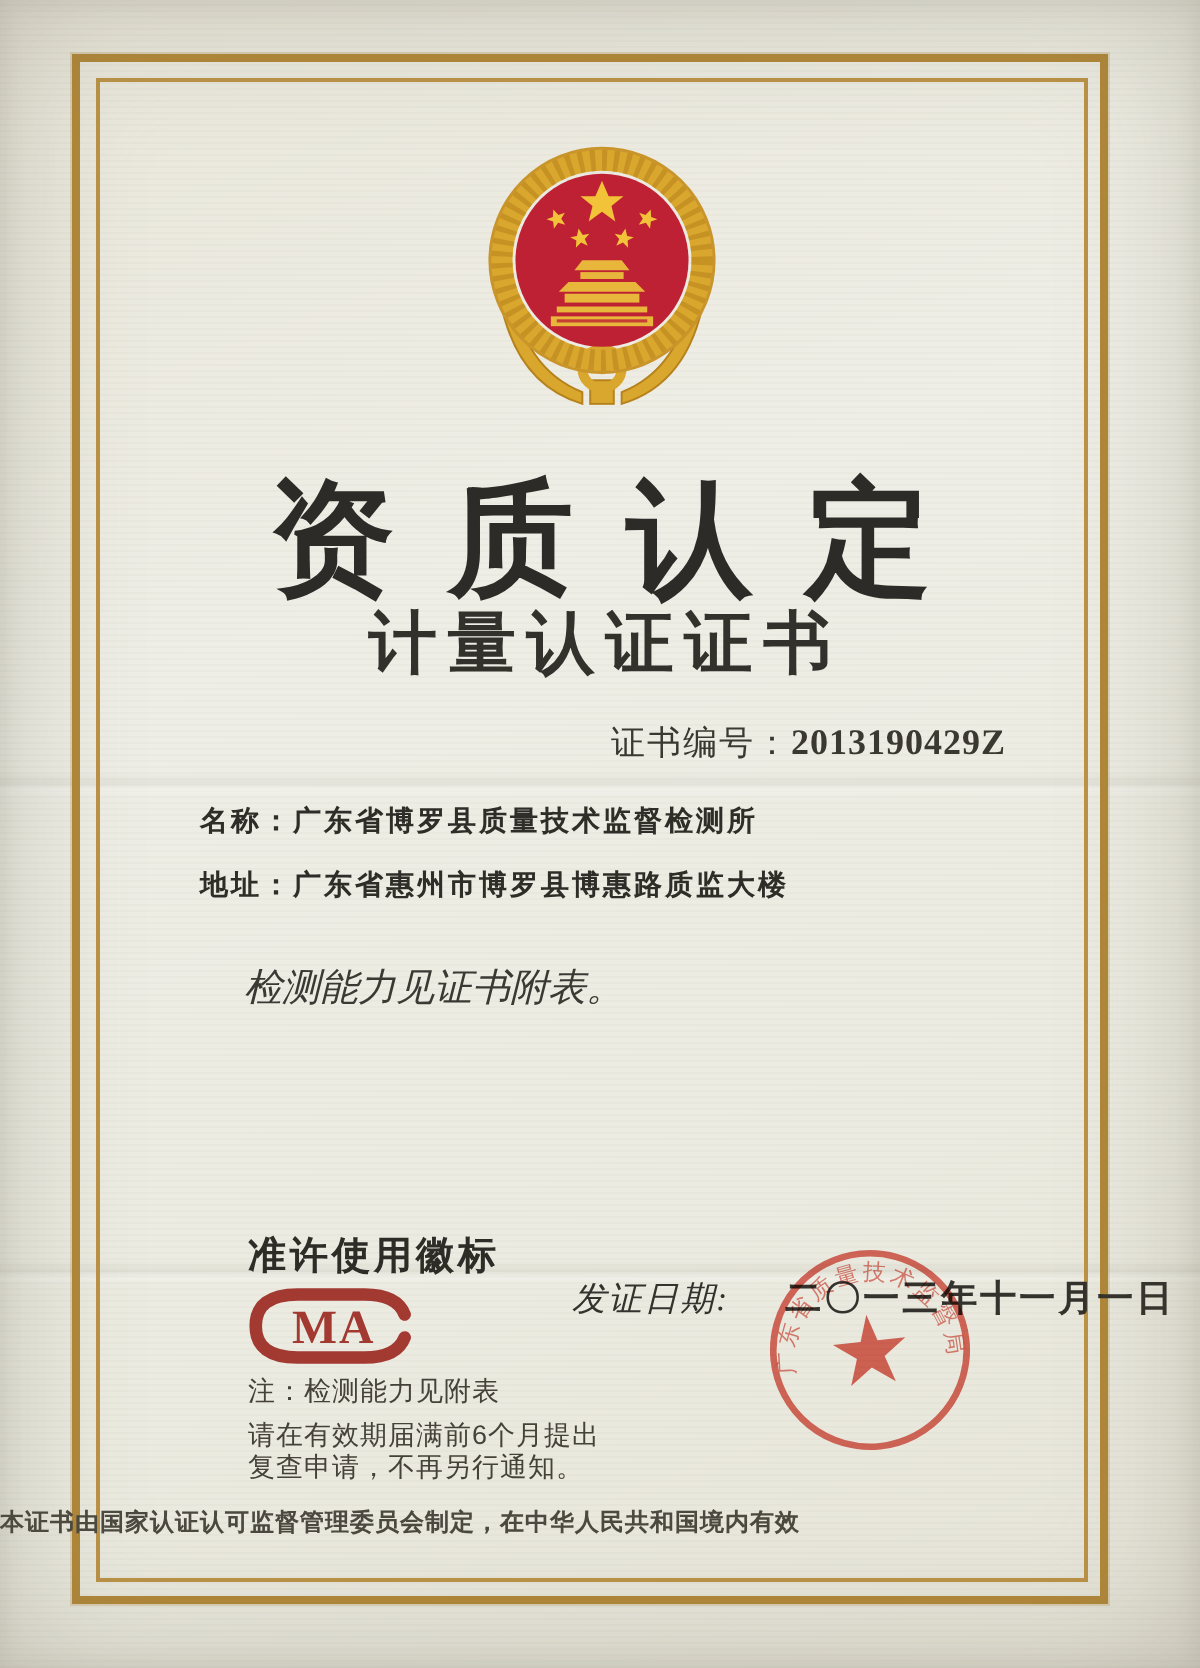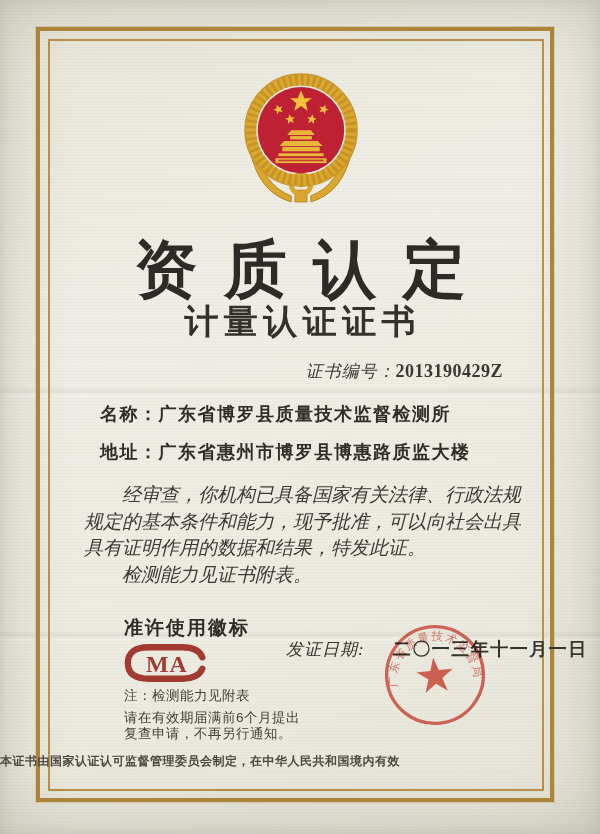--- a/index.html
+++ b/index.html
@@ -41,26 +41,26 @@
   .subtitle{
     position:absolute;top:299px;left:0;width:100%;text-align:center;
     font-size:34px;font-weight:600;color:#33312c;
     letter-spacing:0.16em;text-indent:0.16em;
   }
 
   .certno{
     position:absolute;top:360px;left:0;width:503px;text-align:right;
     font-size:17px;color:#3a3831;
   }
-  .certno .lab{font-style:italic;letter-spacing:1px;margin-left:20px;}
+  .certno .lab{letter-spacing:1px;margin-left:20px;}
   .certno .num{font-weight:bold;font-size:18px;letter-spacing:0.5px;font-style:normal;}
 
   .fields{position:absolute;left:100px;top:402px;}
   .fieldrow{font-family:"Liberation Sans", sans-serif;font-weight:600;
-    font-size:18px;letter-spacing:1.5px;color:#2f2d28;margin-bottom:14px;white-space:nowrap;}
+    font-size:14px;letter-spacing:1.5px;color:#2f2d28;margin-bottom:14px;white-space:nowrap;}
 
   .bodytext{
     position:absolute;left:84px;top:482px;width:444px;
     font-size:19px;line-height:26.5px;color:#3b3933;font-style:italic;
   }
   .bodytext p{margin:0;text-indent:2em;}
 
   .license-heading{
     position:absolute;left:124px;top:615px;
     font-family:"Liberation Sans", sans-serif;font-weight:700;
@@ -142,21 +142,20 @@
 <div class="fields">
   <div class="fieldrow">
     <span>名称：</span><span>广东省博罗县质量技术监督检测所</span>
   </div>
   <div class="fieldrow">
     <span>地址：</span><span>广东省惠州市博罗县博惠路质监大楼</span>
   </div>
 </div>
 
 <div class="bodytext">
-  <p>经审查，你机构已具备国家有关法律、行政法规规定的基本条件和能力，现予批准，可以向社会出具具有证明作用的数据和结果，特发此证。</p>
   <p>检测能力见证书附表。</p>
 </div>
 
 <div class="license-heading">准许使用徽标</div>
 
 <svg class="cma" viewBox="0 0 96 44">
   <path d="M85 16 Q81 5.5 64 5.5 L29 5.5 Q7 5.5 7 22 Q7 38.5 29 38.5 L64 38.5 Q81 38.5 85 28" fill="none" stroke="#a23a32" stroke-width="6.6" stroke-linecap="round"></path>
   <text x="26" y="31" font-family="Liberation Serif, serif" font-weight="bold" font-size="25" fill="#a23a32" letter-spacing="1">MA</text>
 </svg>
 

